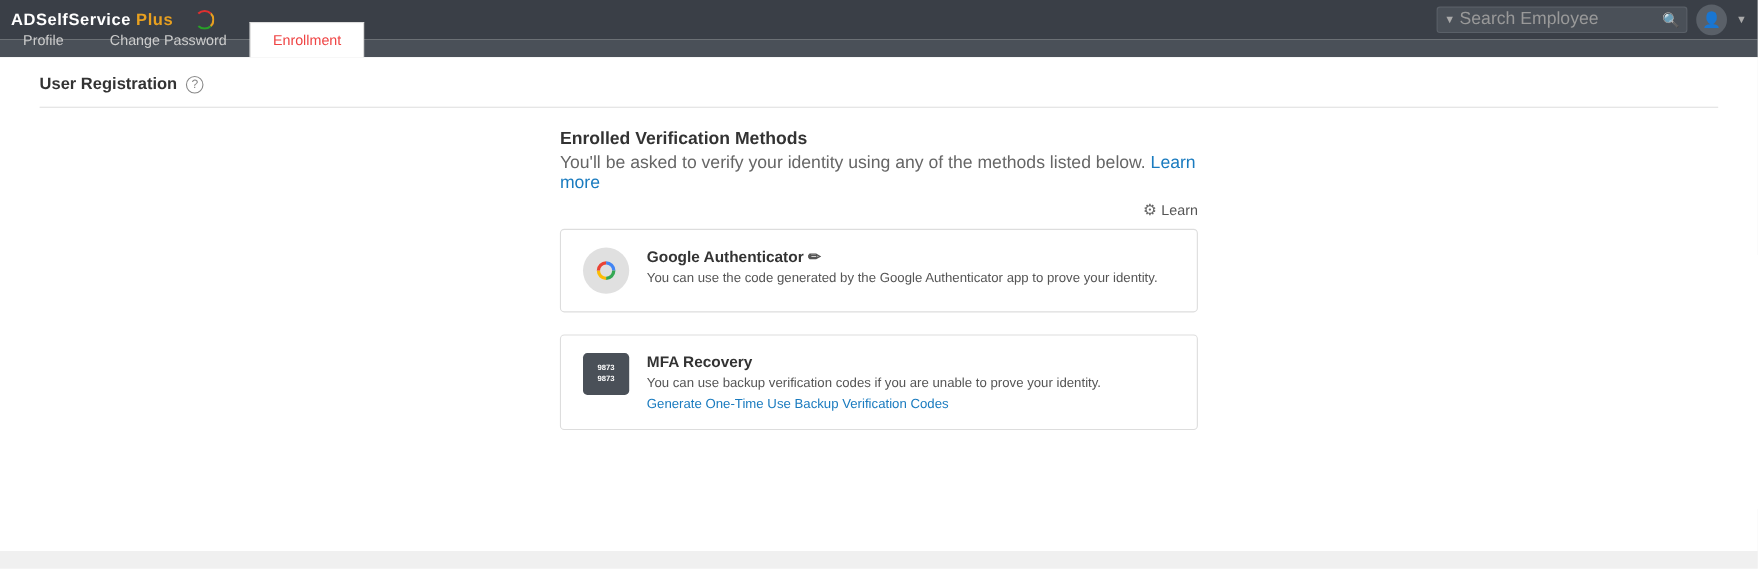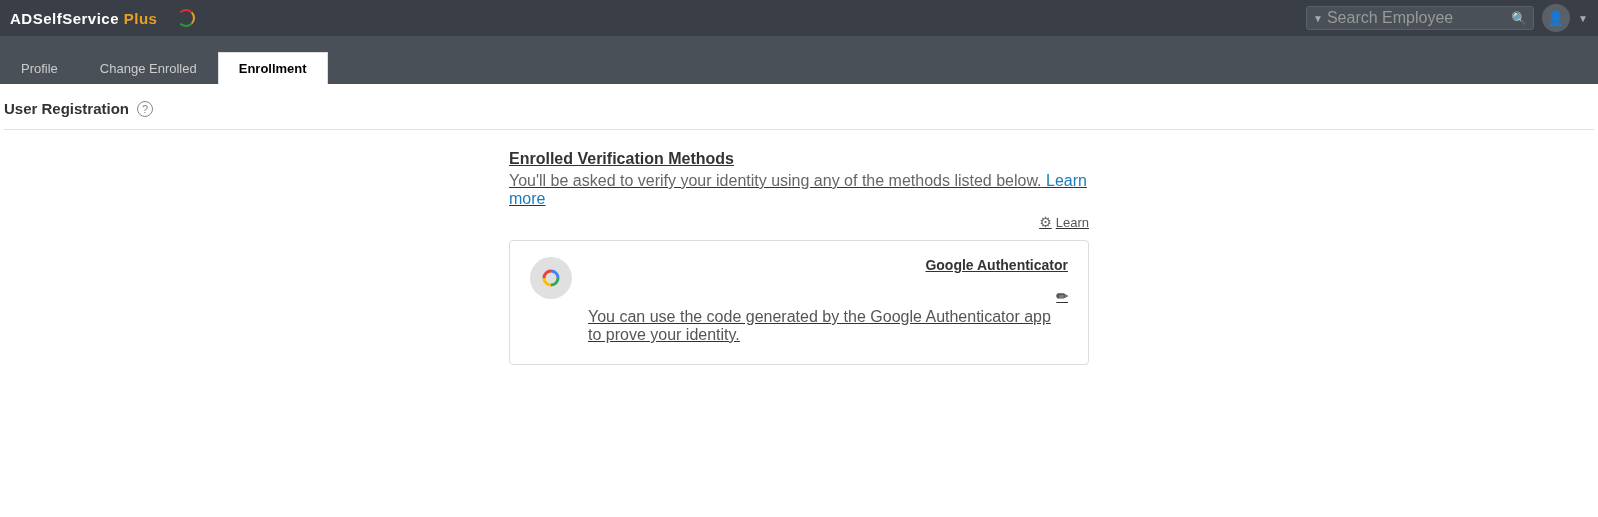--- a/index.html
+++ b/index.html
@@ -90,50 +90,50 @@
     .user-caret {
       color: #aaa;
       font-size: 10px;
       cursor: pointer;
     }
 
     
     .nav-tabs {
       background: #4a5058;
       display: flex;
-      height: 48px;
+      height: 16px;
       align-items: flex-end;
       padding: 0 0;
     }
     .nav-tab {
       padding: 6px 20px;
       color: #ccc;
       font-size: 13px;
       cursor: pointer;
       border-top: 1px solid transparent;
       border-left: 1px solid transparent;
       border-right: 1px solid transparent;
       height: 32px;
       display: flex;
       align-items: center;
     }
     .nav-tab.active {
       background: #fff;
-      color: #000000;
+      color: #ef4444;
       border-top: 1px solid #ddd;
       border-left: 1px solid #ddd;
       border-right: 1px solid #ddd;
-      font-weight: 700;
+      font-weight: 400;
     }
 
     
     .page-content {
       background: #fff;
       min-height: calc(517px - 68px);
-      padding: 16px 4px;
+      padding: 16px 36px;
     }
     .page-header {
       display: flex;
       align-items: center;
       gap: 8px;
       border-bottom: 1px solid #e0e0e0;
       padding-bottom: 12px;
       margin-bottom: 20px;
     }
     .page-title {
@@ -154,21 +154,20 @@
       cursor: pointer;
     }
 
     
     .main-area {
       display: flex;
       justify-content: center;
     }
     .content-panel {
       width: 580px;
-      text-decoration: underline;
     }
     .section-header {
       margin-bottom: 6px;
     }
     .section-title {
       font-size: 16px;
       font-weight: bold;
       color: #333;
       margin-bottom: 4px;
     }
@@ -234,31 +233,30 @@
     }
     .method-body {
       flex: 1;
     }
     .method-name {
       font-size: 14px;
       font-weight: bold;
       color: #333;
       margin-bottom: 4px;
       display: flex;
-      align-items: flex-end;
-      gap: 15px;
-      flex-direction: column;
+      align-items: flex-start;
+      gap: 4px;
     }
     .edit-icon {
       color: #555;
       font-size: 14px;
       cursor: pointer;
     }
     .method-desc {
-      font-size: 16px;
+      font-size: 12px;
       color: #555;
       margin-bottom: 4px;
     }
     .method-time {
       font-size: 11px;
       color: #888;
     }
     .method-link {
       color: #1a7bbf;
       font-size: 12px;
@@ -287,21 +285,21 @@
     </div>
     <span class="user-caret">▼</span>
   </div>
 </div>
 
 <div class="nav-tabs">
   <div class="nav-tab">
     <span>Profile</span>
   </div>
   <div class="nav-tab">
-    <span>Change Enrolled</span>
+    <span>Change Password</span>
   </div>
   <div class="nav-tab active">
     <span>Enrollment</span>
   </div>
 </div>
 
 <div class="page-content">
   <div class="page-header">
     <span class="page-title">User Registration</span>
     <div class="help-icon">
@@ -337,16 +335,28 @@
         </div>
         <div class="method-body">
           <div class="method-name">
             <span>Google Authenticator</span>
             <span class="edit-icon">✏</span>
           </div>
           <div class="method-desc">You can use the code generated by the Google Authenticator app to prove your identity.</div>
         </div>
       </div>
 
+      <div class="method-card">
+        <div class="mfa-icon">
+          <span style="font-size:7px; line-height:1.4;">9873<br>9873</span>
+        </div>
+        <div class="method-body">
+          <div class="method-name">
+            <span>MFA Recovery</span>
+          </div>
+          <div class="method-desc">You can use backup verification codes if you are unable to prove your identity.</div>
+          <a href="#" class="method-link">Generate One-Time Use Backup Verification Codes</a>
+        </div>
+      </div>
 
     </div>
   </div>
 </div>
 
 </body></html>

